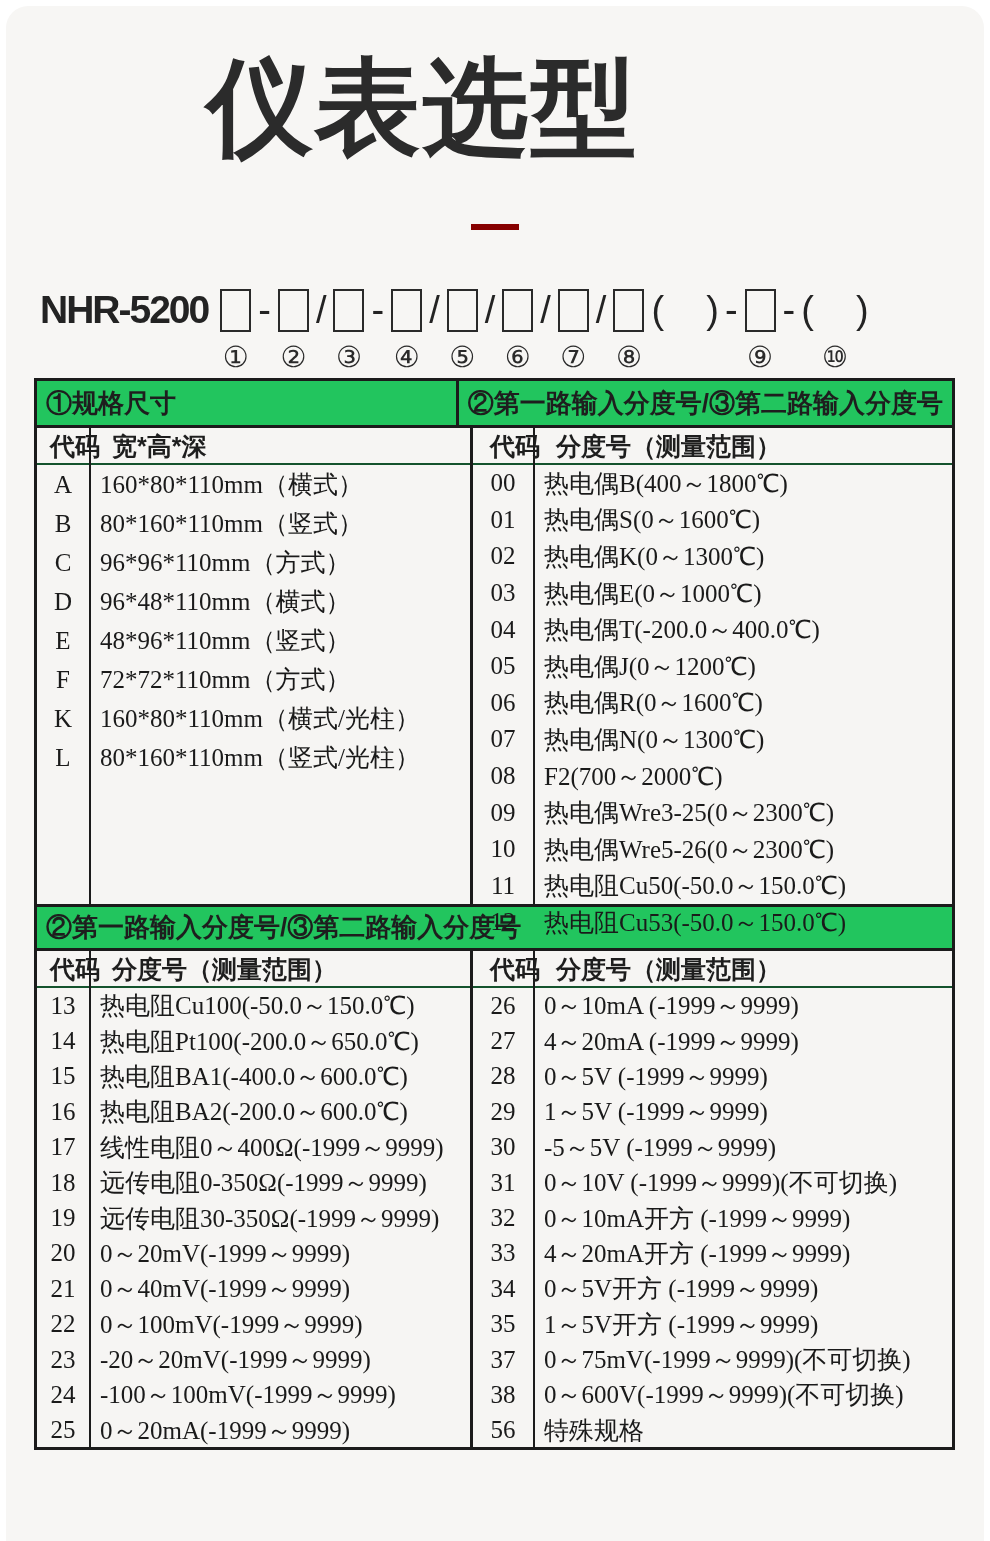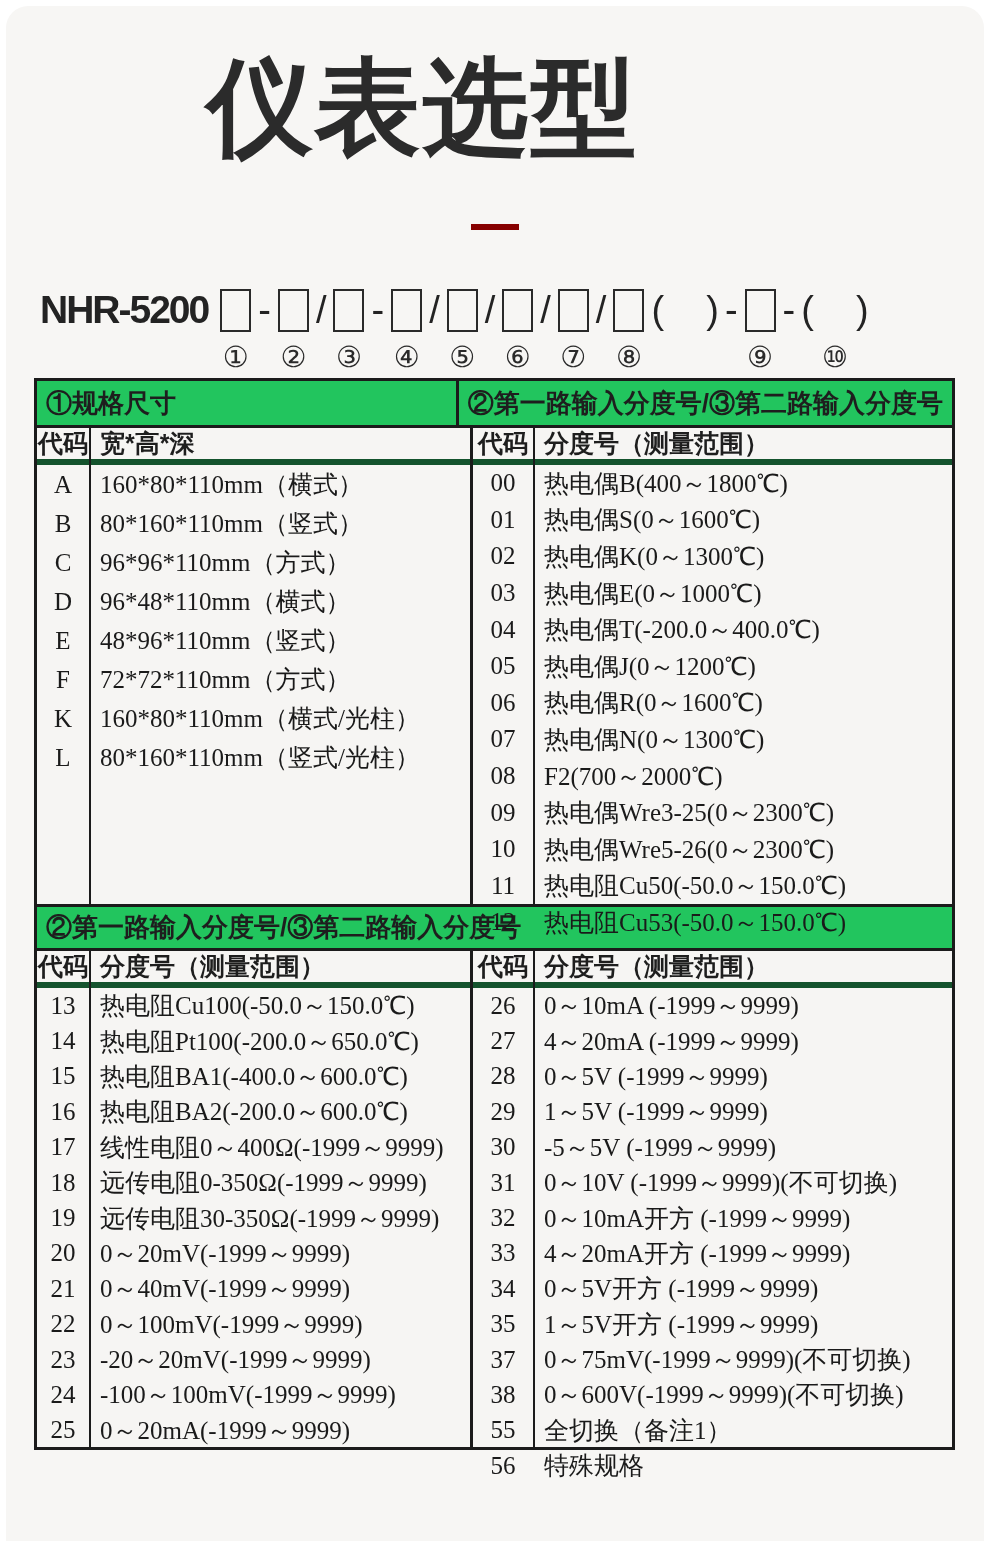--- a/index.html
+++ b/index.html
@@ -45,22 +45,22 @@
   .body1 { height:476px; }
   .body2 { height:496px; }
   .sub { position:relative; }
   .sub-left  { width:436px; border-right:3px solid #1b1b1b; }
   .sub-right { flex:1; }
   .sub::after { content:""; position:absolute; top:0; bottom:0; width:2px;
                 background:#1b1b1b; }
   .sub-left::after  { left:52px; }
   .sub-right::after { left:60px; }
 
-  .colh { display:flex; height:37px; border-bottom:6px solid #14532d;
-          align-items:center; font-size:25px; font-weight:bold; }
+  .colh { display:flex; height:37px; border-bottom:2px solid #14532d;
+          align-items:flex-end; font-size:25px; font-weight:bold;padding-left:12px; }
   .colh .code { text-align:center; }
   .sub-left  .code { width:52px; flex:none; text-align:center; }
   .sub-right .code { width:60px; flex:none; text-align:center; }
   .val { padding-left:11px; white-space:nowrap; }
 
   .drow { display:flex; align-items:center; font-size:25px;
           font-family:"Liberation Serif", serif; color:#1a1a1a; }
   .rows-spec .drow { height:39px; }
   .rows-in1  .drow { height:36.6px; }
   .rows-in2l .drow, .rows-in2r .drow { height:35.4px; }
@@ -449,24 +449,20 @@
           <div class="drow">
             <div class="code">37</div>
             <div class="val">0～75mV(-1999～9999)(不可切换)</div>
           </div>
 
           <div class="drow">
             <div class="code">38</div>
             <div class="val">0～600V(-1999～9999)(不可切换)</div>
           </div>
 
-          <div class="drow">
-            <div class="code">55</div>
-            <div class="val">全切换（备注1）</div>
-          </div>
 
           <div class="drow">
             <div class="code">56</div>
             <div class="val">特殊规格</div>
           </div>
         </div>
     </div>
   </div>
 
 </div>

